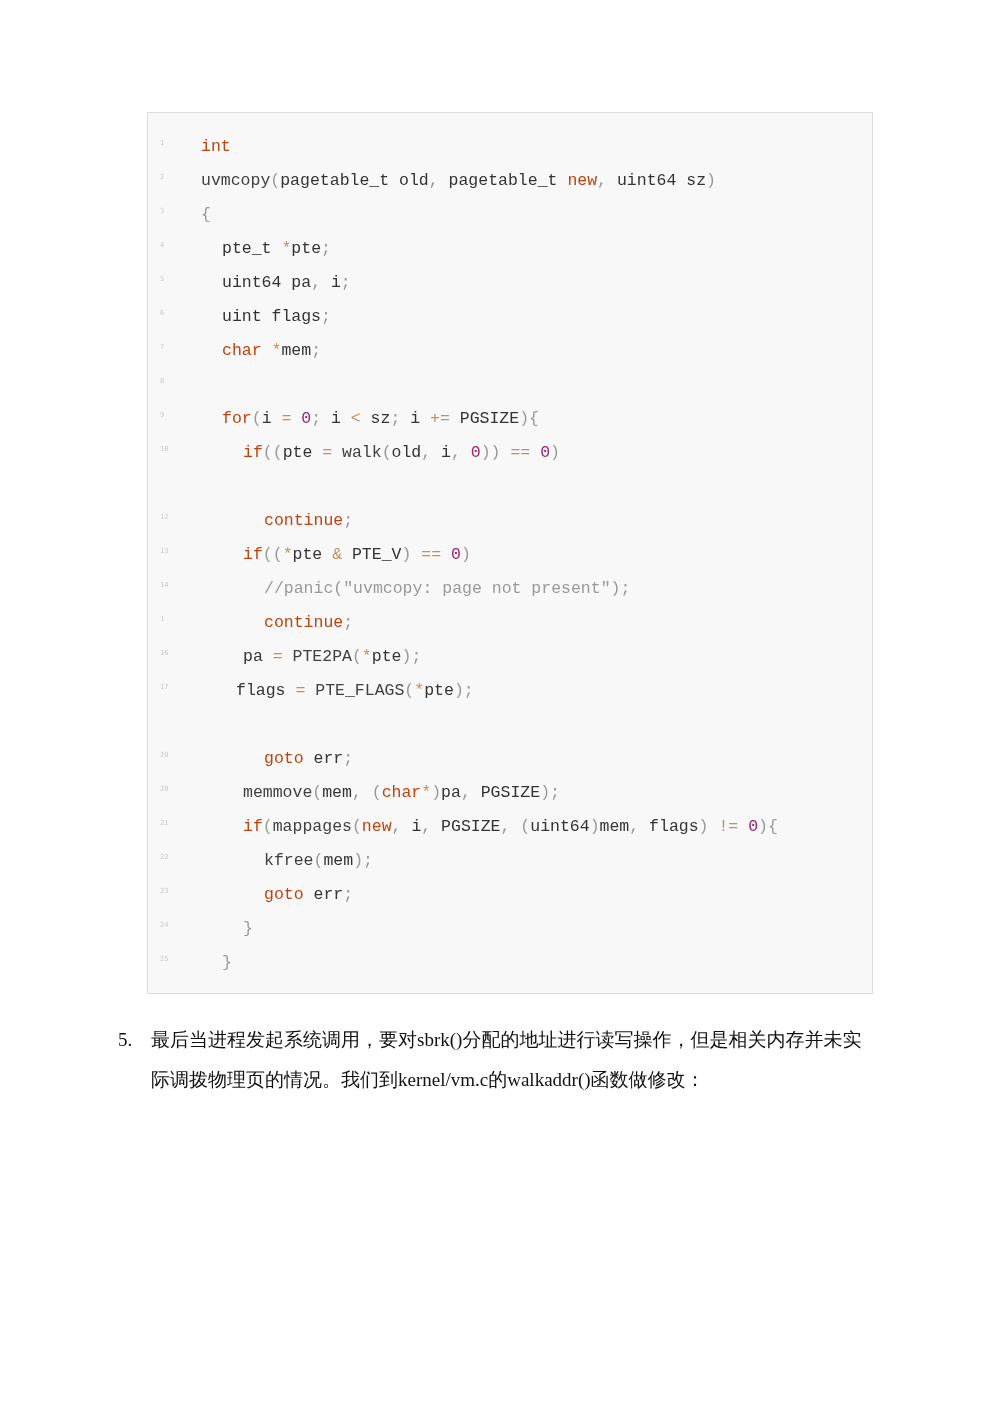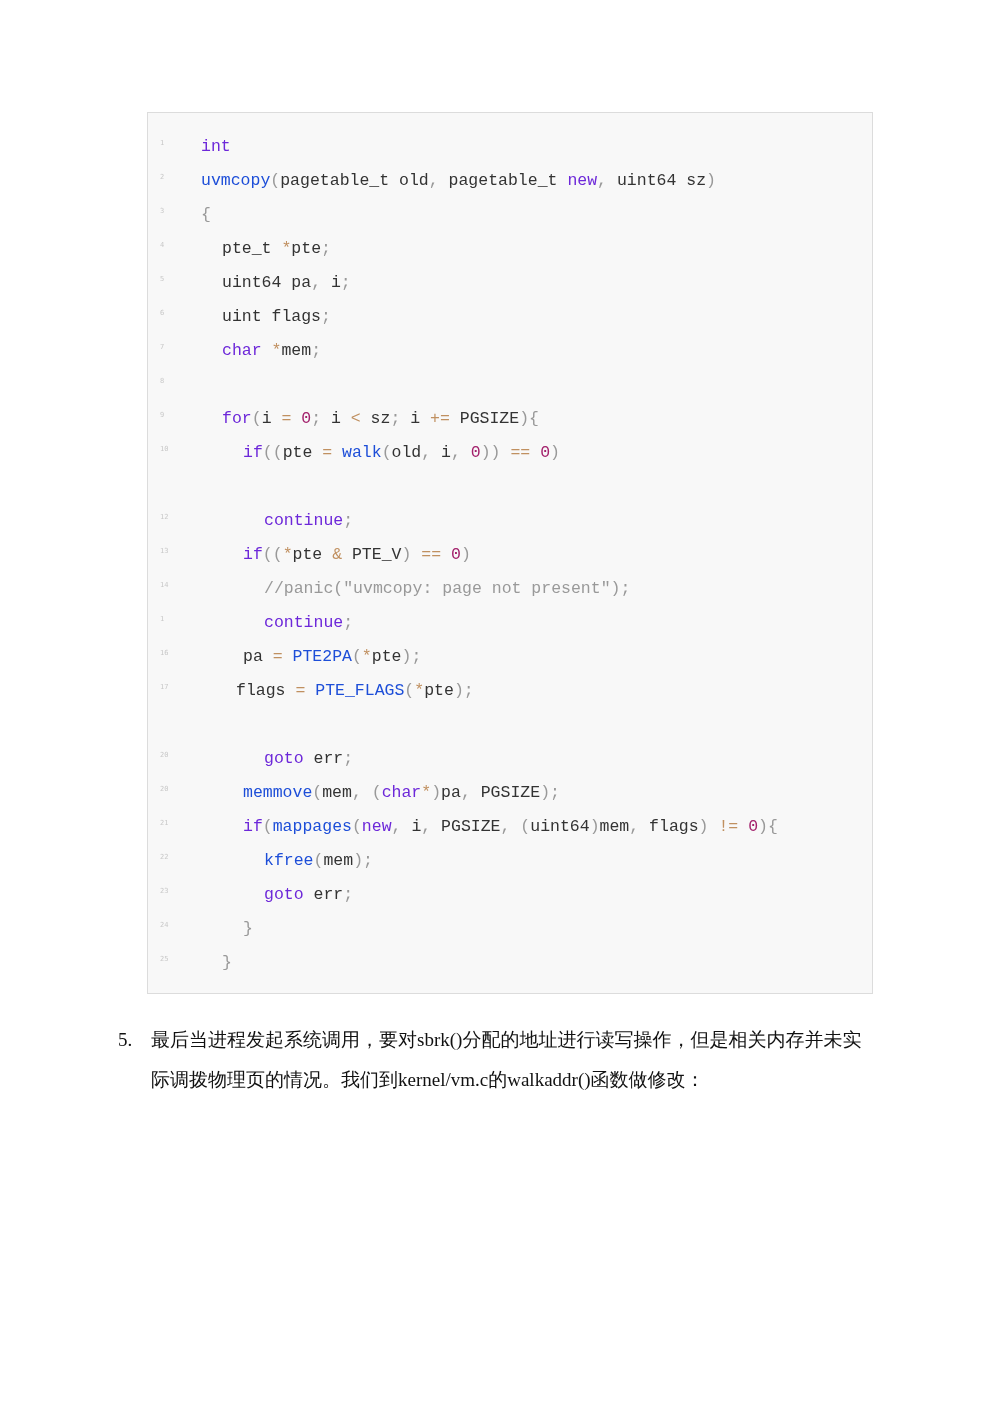--- a/index.html
+++ b/index.html
@@ -10,22 +10,22 @@
     }
     .code-line { position: absolute; left: 0; height: 34px; width: 100%; }
     .ln {
       position: absolute; left: 12px; top: -8px; font-family: "DejaVu Sans Mono", monospace;
       font-size: 7px; color: #c8c8c8;
     }
     .src {
       position: absolute; left: 53px; top: -10px; white-space: pre;
       font-family: "Liberation Mono", monospace; font-size: 16.5px; color: #333333;
     }
-    .kw { color: #6d28d9; font-family: Liberation Mono, monospace; }
-    .fn { color: #1d4ed8; }
+    .kw { color: #c2410c; font-family: Liberation Mono, monospace; }
+    .fn { color: #404040; }
     .num { color: #a3216c; }
     .op { color: #c09060; }
     .pn { color: #999999; }
     .cm { color: #999999; }
     .paragraph {
       position: absolute; left: 118px; top: 1020px; width: 760px;
       font-family: "Liberation Serif", serif; font-size: 19px; color: #111111; line-height: 40px;
     }
     .para-num { position: absolute; left: 0; top: 0; }
     .para-text { position: absolute; left: 33px; top: 0; width: 720px; }

